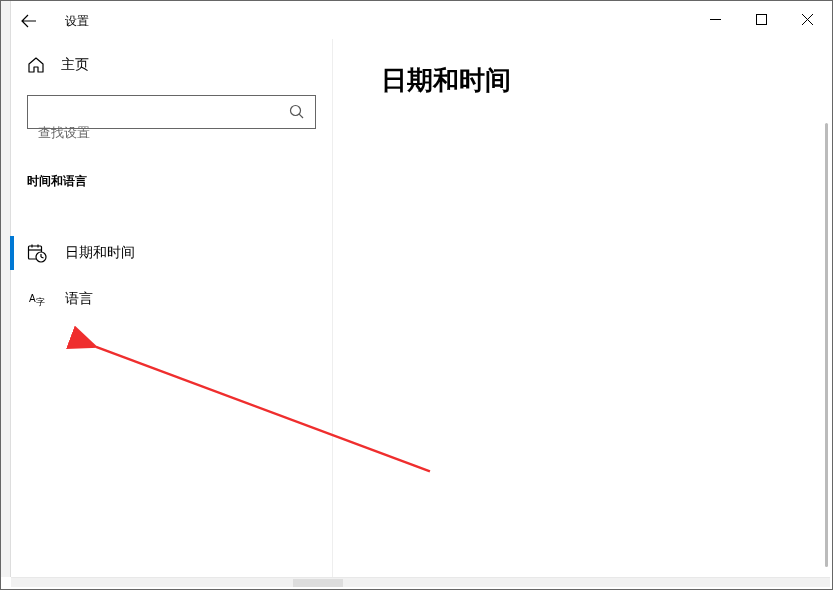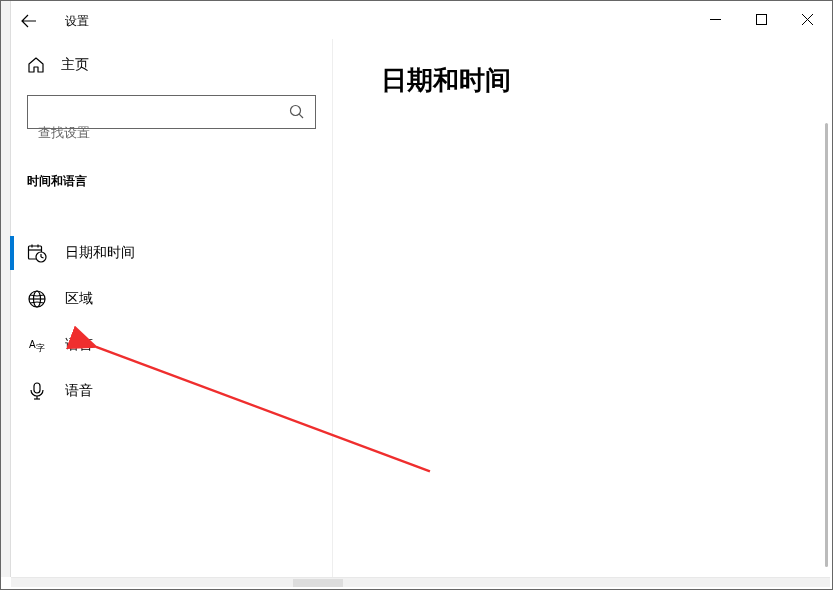--- a/index.html
+++ b/index.html
@@ -240,48 +240,25 @@
                 <circle cx="14" cy="14" r="5" stroke="#000" stroke-width="1.2" fill="#fff"></circle>
                 <line x1="14" y1="11" x2="14" y2="14" stroke="#000" stroke-width="1.2"></line>
                 <line x1="14" y1="14" x2="16.5" y2="15" stroke="#000" stroke-width="1.2"></line>
               </svg>
             </span>
             <span class="label">日期和时间</span>
           </div>
           <div class="nav-item">
             <span class="icon">
               <svg viewBox="0 0 20 20" width="20" height="20">
-                <circle cx="10" cy="10" r="8" stroke="#000" stroke-width="1.2" fill="none"></circle>
-                <ellipse cx="10" cy="10" rx="3.5" ry="8" stroke="#000" stroke-width="1.2" fill="none"></ellipse>
-                <line x1="2" y1="10" x2="18" y2="10" stroke="#000" stroke-width="1.2"></line>
-                <path d="M3 6 Q10 8 17 6" stroke="#000" stroke-width="1" fill="none"></path>
-                <path d="M3 14 Q10 12 17 14" stroke="#000" stroke-width="1" fill="none"></path>
-              </svg>
-            </span>
-            <span class="label">区域</span>
-          </div>
-          <div class="nav-item">
-            <span class="icon">
-              <svg viewBox="0 0 20 20" width="20" height="20">
                 <text x="2" y="13" font-size="10" font-family="sans-serif" fill="#000">A</text>
                 <text x="9" y="16" font-size="9" font-family="sans-serif" fill="#000">字</text>
               </svg>
             </span>
             <span class="label">语言</span>
-          </div>
-          <div class="nav-item">
-            <span class="icon">
-              <svg viewBox="0 0 20 20" width="20" height="20">
-                <rect x="7" y="2" width="6" height="10" rx="3" stroke="#000" stroke-width="1.2" fill="none"></rect>
-                <path d="M4 9 a6 6 0 0 0 12 0" stroke="#000" stroke-width="1.2" fill="none"></path>
-                <line x1="10" y1="15" x2="10" y2="18" stroke="#000" stroke-width="1.2"></line>
-                <line x1="7" y1="18" x2="13" y2="18" stroke="#000" stroke-width="1.2"></line>
-              </svg>
-            </span>
-            <span class="label">语音</span>
           </div>
         </div>
       </div>
 
       <div class="content">
         <h1 class="page-title">日期和时间</h1>
         <div class="scrollbar-track"></div>
       </div>
     </div>
   </div>

